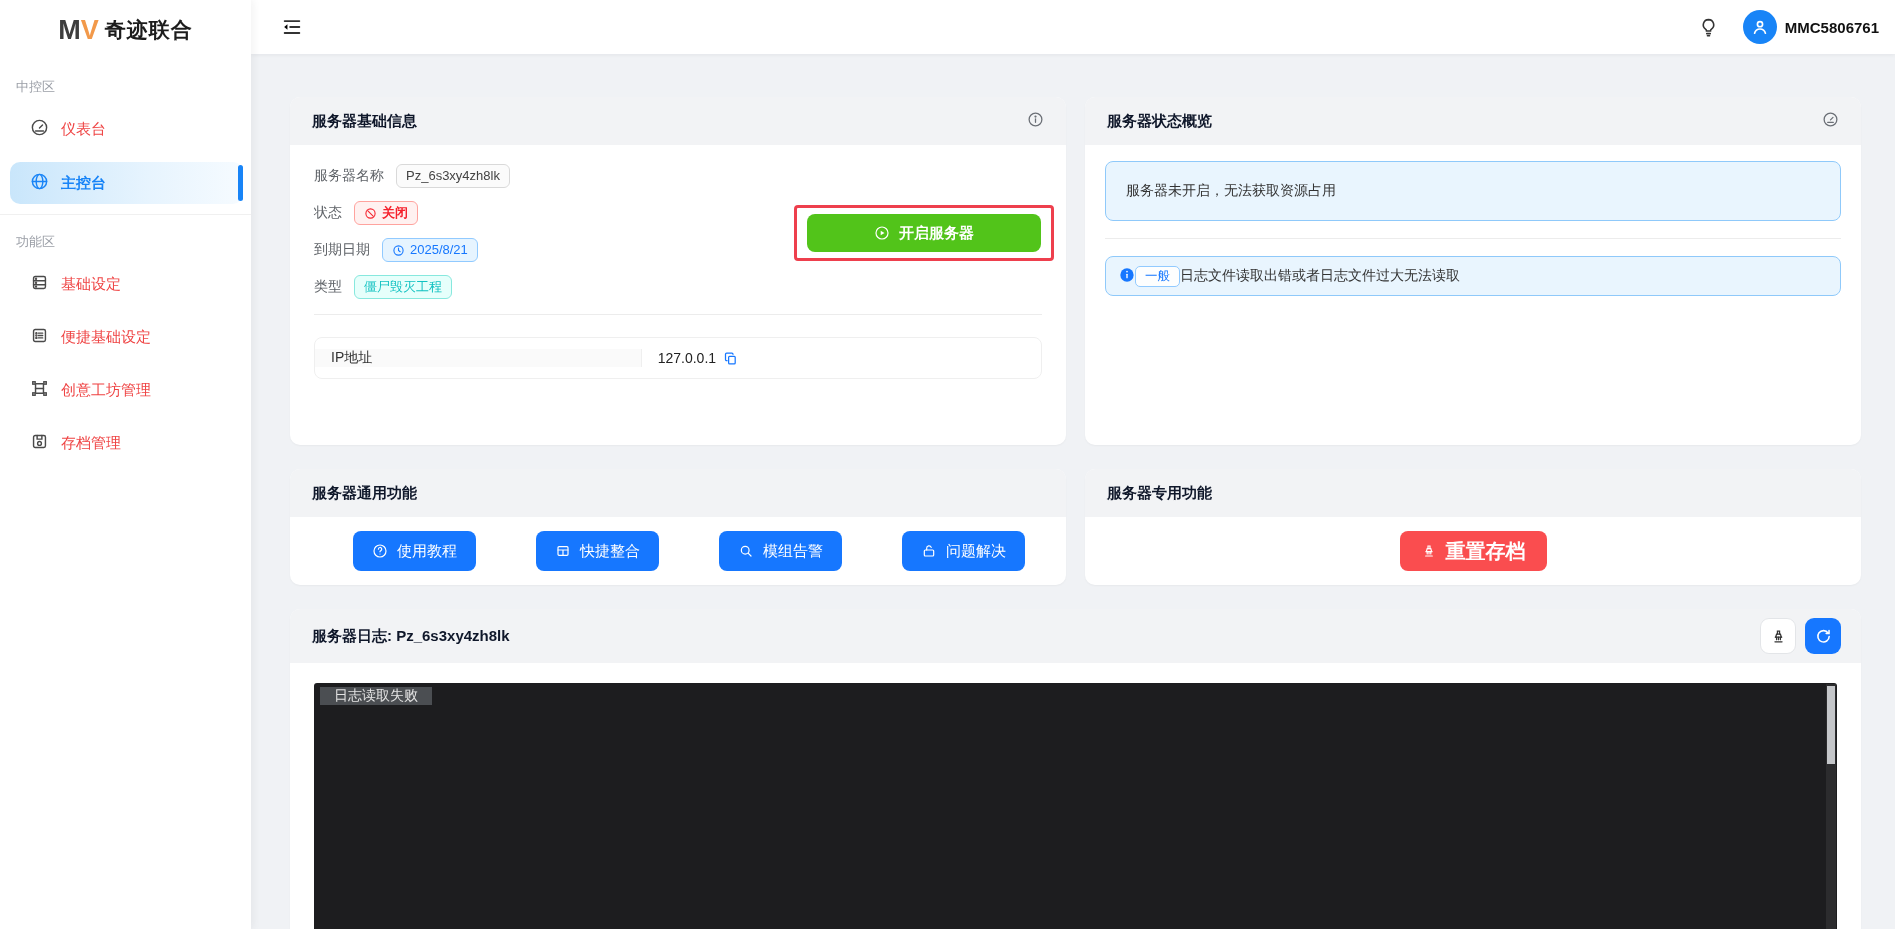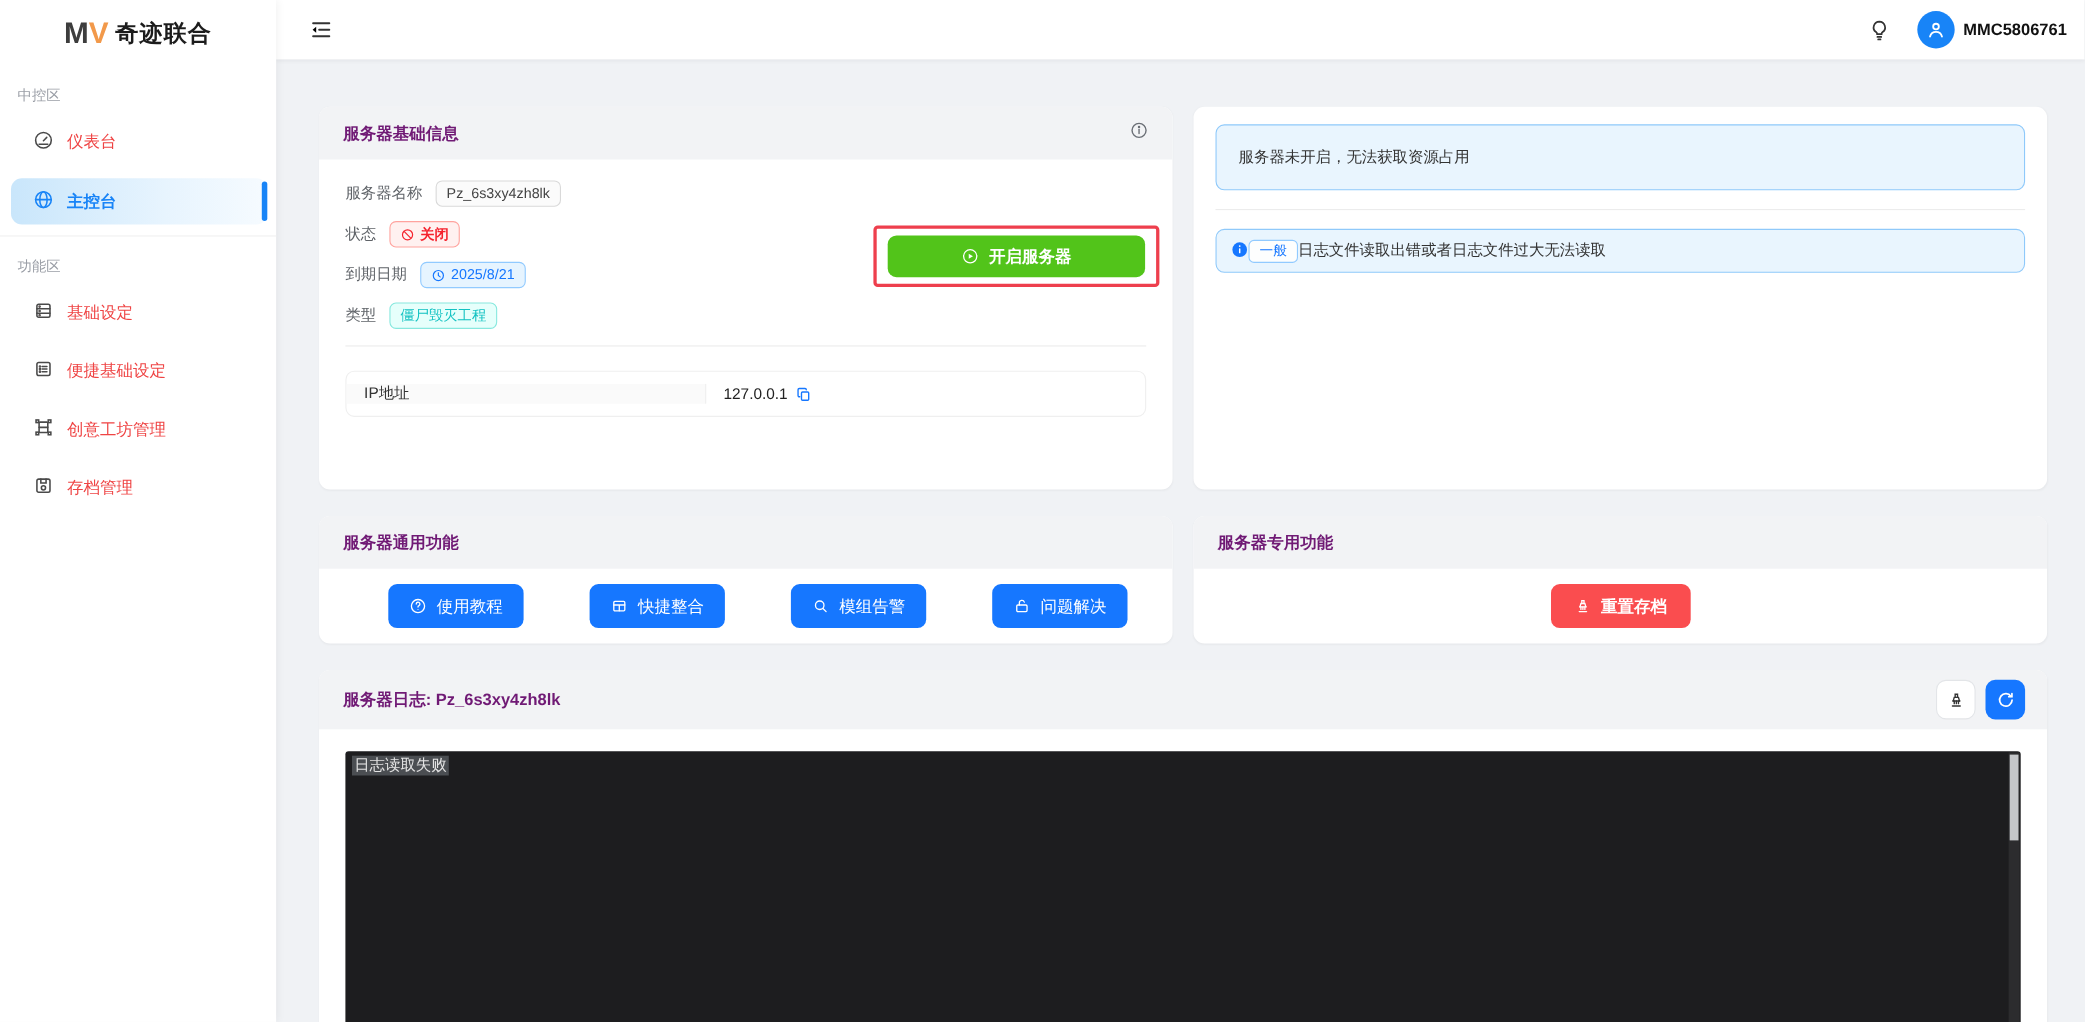--- a/index.html
+++ b/index.html
@@ -39,21 +39,21 @@
   .avatar svg { width:20px; height:20px; stroke:#fff; }
   .username { font-size:15px; font-weight:700; color:#111; white-space:nowrap; }
 
   
   .main { position:absolute; left:251px; top:54px; right:0; bottom:0; overflow:hidden;
           padding:43px 34px 0 39px; }
   .grid { display:grid; grid-template-columns:1fr 1fr; column-gap:19px; row-gap:24px; }
   .card { background:#fff; border-radius:10px; box-shadow:0 1px 2px rgba(0,0,0,.04); overflow:hidden; }
   .card-head { background:#f2f3f5; height:48px; display:flex; align-items:center;
                justify-content:space-between; padding:0 22px; }
-  .card-title { font-size:15px; font-weight:700; color:#701a75; }
+  .card-title { font-size:15px; font-weight:700; color:#0f172a; }
   .head-icon svg { width:17px; height:17px; stroke:#6b6f76; }
 
   
   .card-info { height:348px; }
   .info-body { position:relative; padding:18px 24px 0; }
   .field-row { display:flex; align-items:center; margin-bottom:11px; height:26px; }
   .field-label { color:#5f6368; font-size:14px; margin-right:12px; }
   .tag { display:inline-flex; align-items:center; gap:5px; font-size:13px; line-height:20px;
          padding:1px 9px; border-radius:6px; border:1px solid #d9d9d9; background:#fbfbfb; color:#444; }
   .tag svg { width:13px; height:13px; }
@@ -91,40 +91,40 @@
               line-height:19px; padding:0 9px; border-radius:5px; }
 
   
   .card-fn { height:116px; }
   .fn-body { height:68px; display:flex; align-items:center; justify-content:space-around; padding:0 22px; }
   .btn-blue { height:40px; background:#1677ff; color:#fff; border:none; border-radius:8px;
               font-size:15px; padding:0 19px; display:inline-flex; align-items:center; gap:9px;
               cursor:pointer;margin-left:22px; }
   .btn-blue svg { width:16px; height:16px; stroke:#fff; }
   .btn-red { height:40px; background:#fa4d4f; color:#fff; border:none; border-radius:8px;
-             font-size:15px; font-weight:600; padding:0 21px; display:inline-flex; align-items:center;
+             font-size:20px; font-weight:600; padding:0 21px; display:inline-flex; align-items:center;
              gap:9px; cursor:pointer; }
   .btn-red svg { width:16px; height:16px; stroke:#fff; }
   .fn-body-center { justify-content:center; }
 
   
   .card-log { grid-column:1 / -1; }
   .log-head { height:54px; background:#f2f3f5; display:flex; align-items:center;
               justify-content:space-between; padding:0 20px 0 22px; }
   .log-actions { display:flex; gap:9px; }
   .sq-btn { width:36px; height:36px; border-radius:9px; display:flex; align-items:center;
             justify-content:center; cursor:pointer; }
   .sq-btn.white { background:#fff; border:1px solid #e3e5e8; }
   .sq-btn.white svg { width:17px; height:17px; stroke:#333; }
   .sq-btn.blue { background:#1677ff; border:none; }
   .sq-btn.blue svg { width:17px; height:17px; stroke:#fff; }
   .log-body { padding:20px 24px 24px; }
   .terminal { position:relative; background:#1d1d1f; height:400px; border-radius:3px;
               padding:4px 6px; font-family:"DejaVu Sans Mono", monospace; font-size:14px; }
-  .log-line { display:inline-block; background:#4b4e52; color:#e3e3e3; padding:0 2px; }
+  .log-line { display:inline-block; background:#4b4e52; color:#e3e3e3; padding:0 14px; }
   .scroll-track { position:absolute; top:1px; right:1px; bottom:1px; width:10px; background:#2c2c2e; }
   .scroll-thumb { position:absolute; top:2px; left:1px; width:8px; height:78px; background:#c4c6c9; }
 </style>
 </head>
 <body>
 
 <aside class="sidebar">
   <div class="logo-row">
     <span class="logo-m">M</span>
     <span class="logo-v">V</span>
@@ -301,20 +301,30 @@
                   <path d="M6.5 15.5H5.8A1.8 1.8 0 0 1 4 13.7V5.3a1.8 1.8 0 0 1 1.8-1.8h8.4A1.8 1.8 0 0 1 16 5.3"></path>
                 </svg>
               </button>
             </div>
           </div>
         </div>
       </div>
     </section>
 
     <section class="card card-status">
+      <div class="card-head">
+        <span class="card-title">服务器状态概览</span>
+        <span class="head-icon">
+          <svg viewBox="0 0 24 24" fill="none" stroke-width="1.8" stroke-linecap="round">
+            <circle cx="12" cy="12" r="9"></circle>
+              <path d="M12 12.5 15.5 9"></path>
+              <path d="M8 16h8"></path>
+          </svg>
+        </span>
+      </div>
       <div class="status-body">
         <div class="alert alert-1">
           <span>服务器未开启，无法获取资源占用</span>
         </div>
         <hr class="status-divider">
         <div class="alert alert-2">
           <span class="info-dot">
             <svg viewBox="0 0 24 24">
               <circle cx="12" cy="12" r="10" fill="#1677ff"></circle>
               <rect x="11" y="10" width="2" height="7" rx="1" fill="#fff"></rect>

